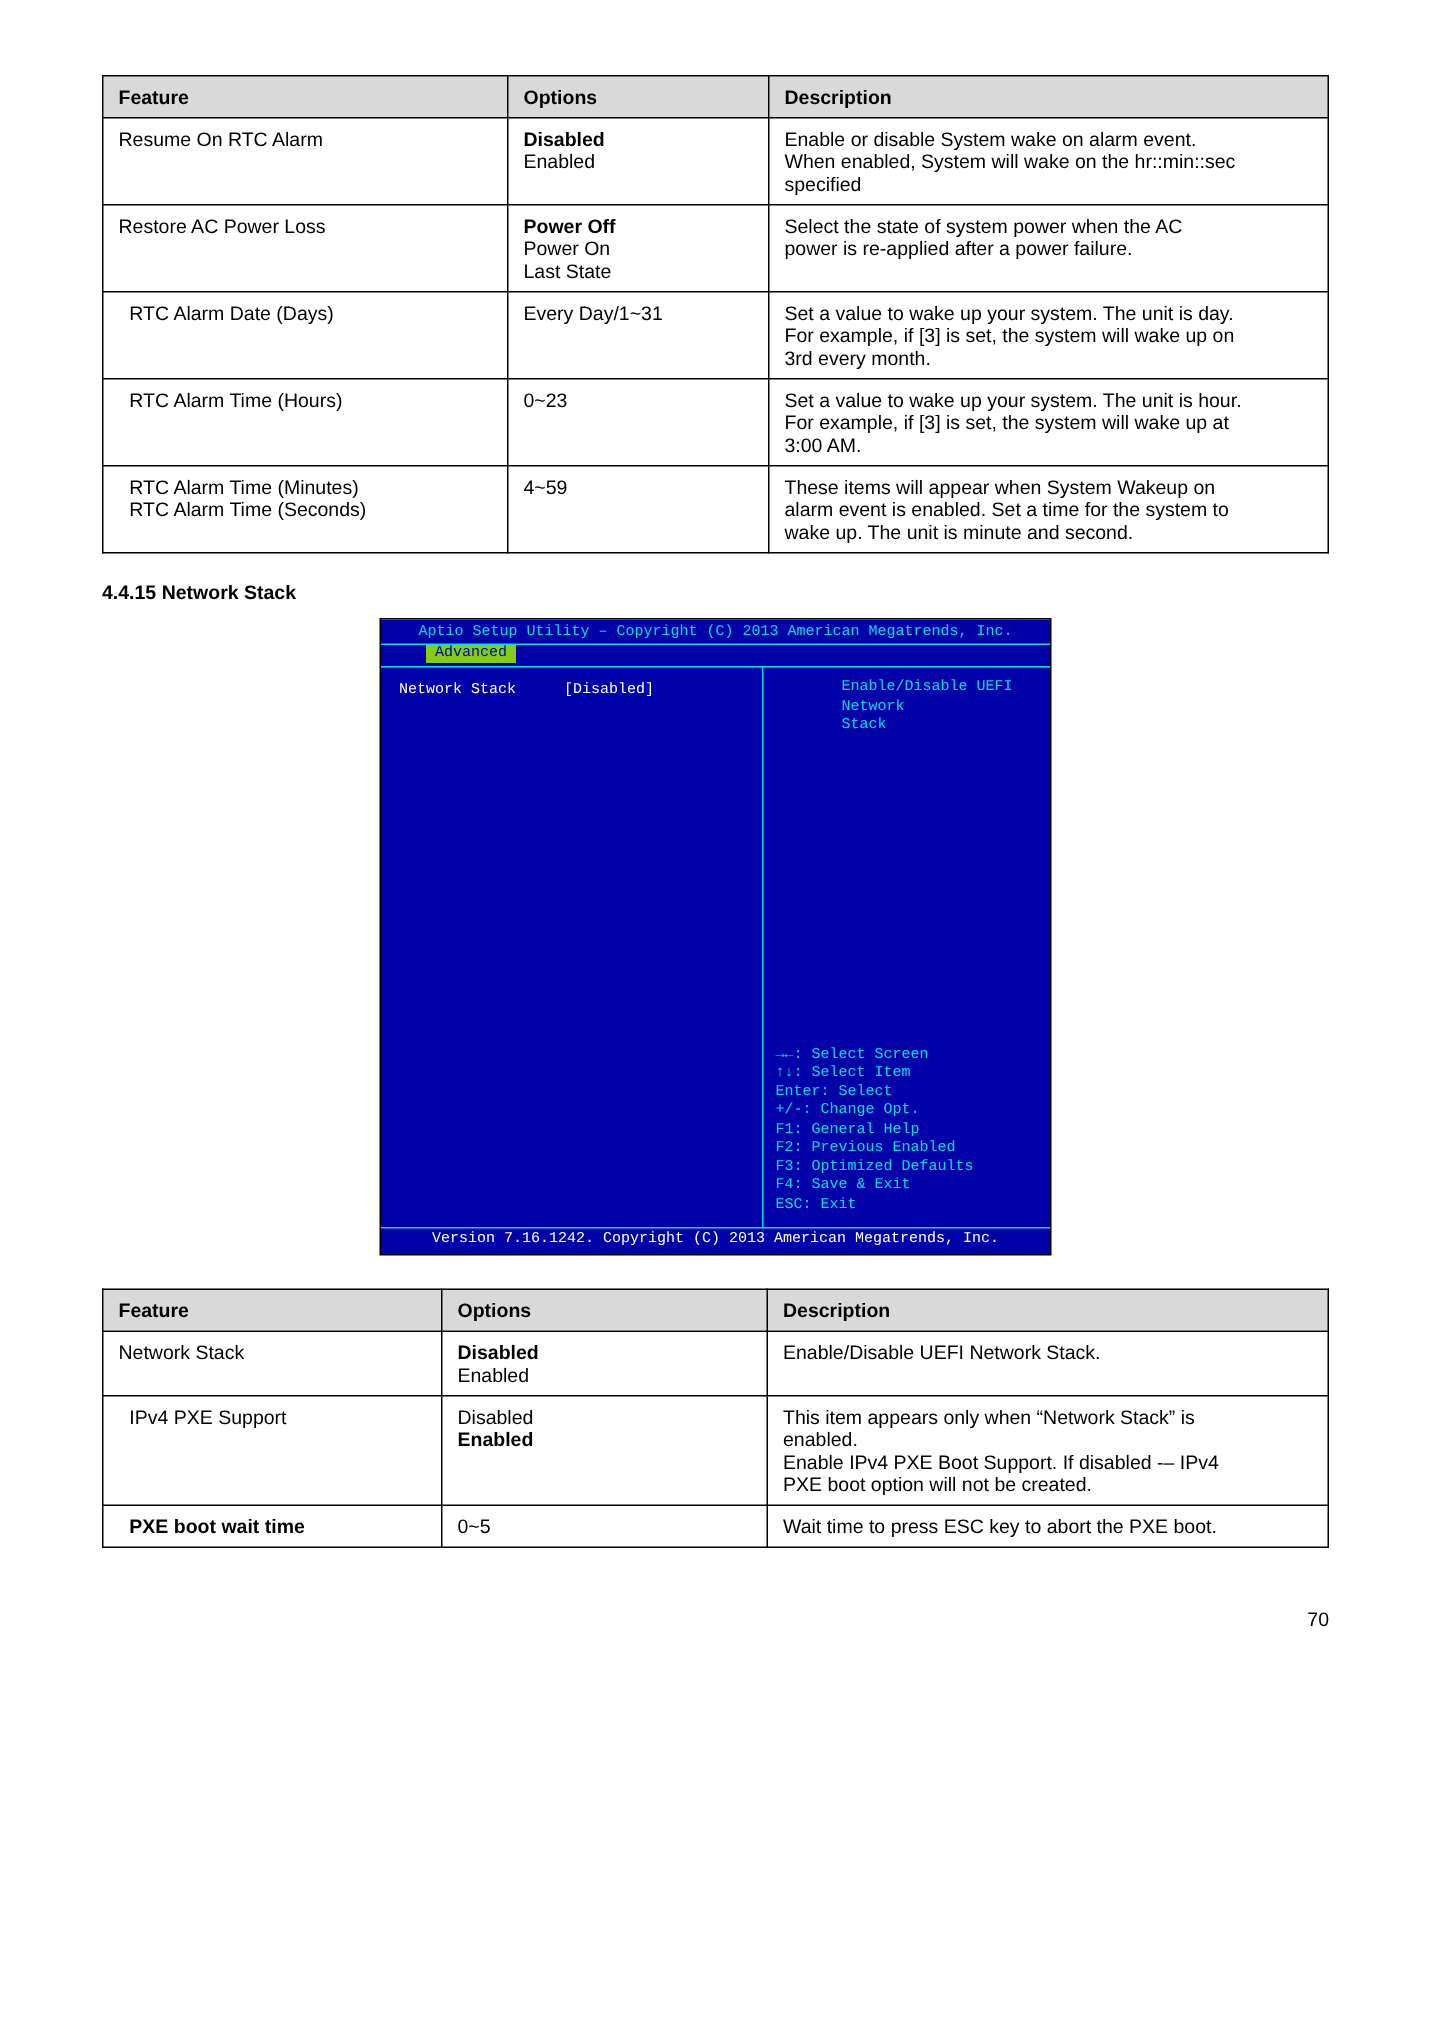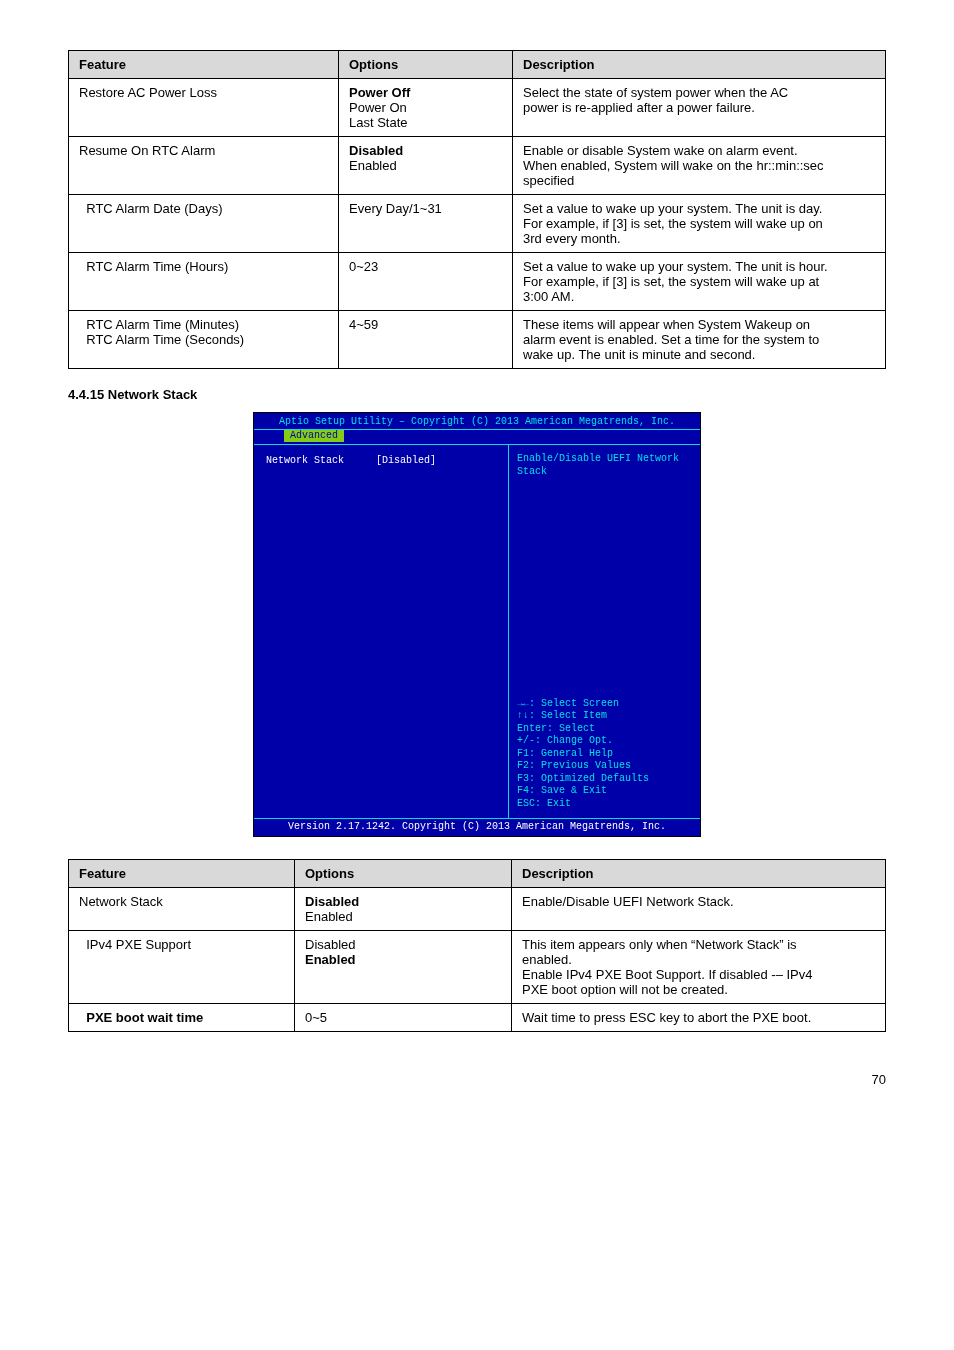--- a/index.html
+++ b/index.html
@@ -88,21 +88,21 @@
   .bios-right {
     width: 192px;
     background: #0000a8;
     color: #00e0e0;
     border-left: 1px solid #00e0e0;
     padding: 8px 8px;
     display:flex;
     flex-direction:column;
     justify-content:space-between;
   }
-  .bios-help { color:#00e0e0; }
+  .bios-help { color:#00e0e0;margin-left:44px; }
   .bios-keys div { color:#00e0e0; }
   .bios-footer {
     background: #0000a8;
     color: #ffffff;
     text-align: center;
     padding: 2px 0;
     border-top: 1px solid #00e0e0;
   }
 
   .page-num {
@@ -117,38 +117,38 @@
 <table class="opt-table" data-name="options-table-1">
   <thead>
     <tr>
       <th class="col-feature" data-name="col-header-feature">Feature</th>
       <th class="col-options" data-name="col-header-options">Options</th>
       <th data-name="col-header-description">Description</th>
     </tr>
   </thead>
   <tbody>
     <tr data-name="table-row">
+      <td data-name="cell-feature">Resume On RTC Alarm</td>
+      <td data-name="cell-options">
+        <span class="bold">Disabled</span><br>
+        <span>Enabled</span>
+      </td>
+      <td data-name="cell-desc" style="white-space:pre-line;">Enable or disable System wake on alarm event.
+When enabled, System will wake on the hr::min::sec
+specified</td>
+    </tr>
+    <tr data-name="table-row">
       <td data-name="cell-feature">Restore AC Power Loss</td>
       <td data-name="cell-options">
         <span class="bold">Power Off</span><br>
         <span>Power On</span><br>
         <span>Last State</span>
       </td>
       <td data-name="cell-desc" style="white-space:pre-line;">Select the state of system power when the AC
 power is re-applied after a power failure.</td>
-    </tr>
-    <tr data-name="table-row">
-      <td data-name="cell-feature">Resume On RTC Alarm</td>
-      <td data-name="cell-options">
-        <span class="bold">Disabled</span><br>
-        <span>Enabled</span>
-      </td>
-      <td data-name="cell-desc" style="white-space:pre-line;">Enable or disable System wake on alarm event.
-When enabled, System will wake on the hr::min::sec
-specified</td>
     </tr>
     <tr data-name="table-row">
       <td data-name="cell-feature" style="white-space:pre;">  RTC Alarm Date (Days)</td>
       <td data-name="cell-options">Every Day/1~31</td>
       <td data-name="cell-desc" style="white-space:pre-line;">Set a value to wake up your system. The unit is day.
 For example, if [3] is set, the system will wake up on
 3rd every month.</td>
     </tr>
     <tr data-name="table-row">
       <td data-name="cell-feature" style="white-space:pre;">  RTC Alarm Time (Hours)</td>
@@ -184,28 +184,28 @@
     </div>
     <div class="bios-right" data-name="bios-right-pane">
       <div class="bios-help" data-name="bios-help-text" style="white-space:pre-line;">Enable/Disable UEFI Network
 Stack</div>
       <div class="bios-keys" data-name="bios-key-hints">
         <div data-name="bios-key">→←: Select Screen</div>
         <div data-name="bios-key">↑↓: Select Item</div>
         <div data-name="bios-key">Enter: Select</div>
         <div data-name="bios-key">+/-: Change Opt.</div>
         <div data-name="bios-key">F1: General Help</div>
-        <div data-name="bios-key">F2: Previous Values</div>
+        <div data-name="bios-key">F2: Previous Enabled</div>
         <div data-name="bios-key">F3: Optimized Defaults</div>
         <div data-name="bios-key">F4: Save &amp; Exit</div>
         <div data-name="bios-key">ESC: Exit</div>
       </div>
     </div>
   </div>
-  <div class="bios-footer" data-name="bios-footer">Version 2.17.1242. Copyright (C) 2013 American Megatrends, Inc.</div>
+  <div class="bios-footer" data-name="bios-footer">Version 7.16.1242. Copyright (C) 2013 American Megatrends, Inc.</div>
 </div>
 
 <style>
 </style>
 
 <table class="opt-table" data-name="options-table-2-final">
   <thead>
     <tr>
       <th class="col-feature2" data-name="col-header-feature">Feature</th>
       <th class="col-options2" data-name="col-header-options">Options</th>

